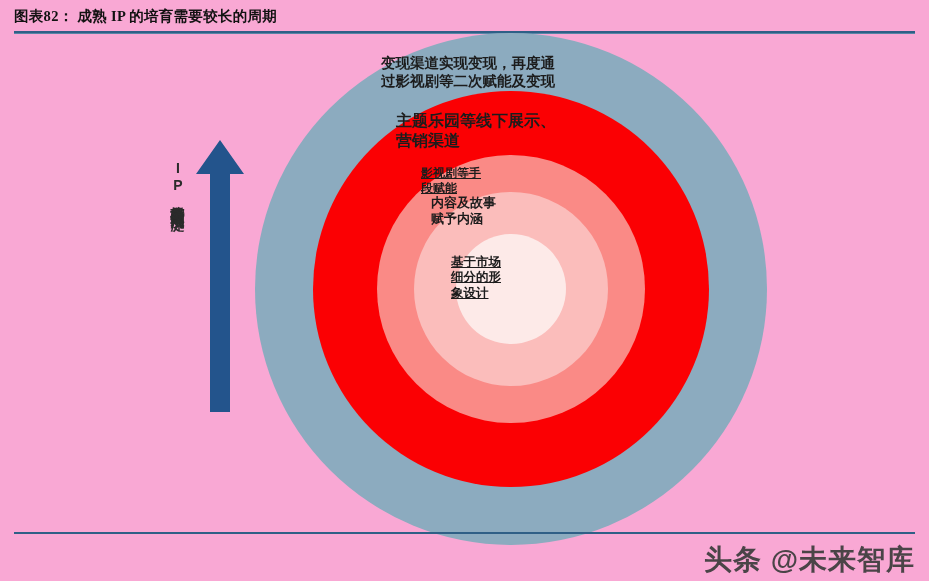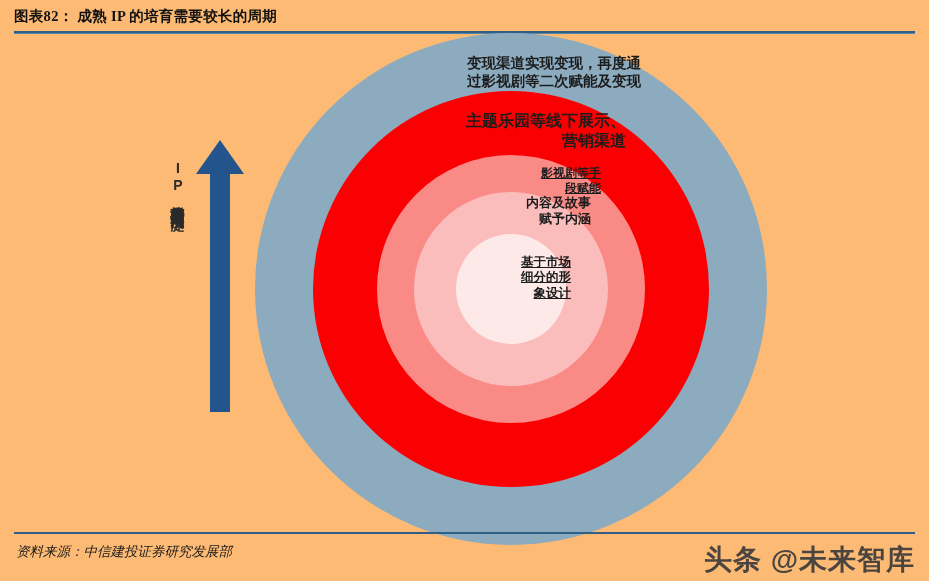--- a/index.html
+++ b/index.html
@@ -10,21 +10,21 @@
     background: #ffffff;
     font-family: "Liberation Sans", "DejaVu Sans", sans-serif;
     overflow: hidden;
     position: relative;
   }
 
   #page {
     position: relative;
     width: 929px;
     height: 581px;
-    background: #fdba74;
+    background: #f9a8d4;
   }
 
   
   .header {
     position: absolute;
     left: 0; top: 0;
     width: 929px;
     height: 33px;
     display: flex;
     align-items: center;
@@ -117,21 +117,21 @@
   .ring-1 { width: 512px; height: 512px; }
   .ring-2 { width: 396px; height: 396px; }
   .ring-3 { width: 268px; height: 268px; }
   .ring-4 { width: 194px; height: 194px; }
   .ring-5 { width: 110px; height: 110px; }
 
   .ring-label {
     position: absolute;
     left: 50%;
     transform: translateX(-50%);
-    text-align: right;
+    text-align: left;
     font-weight: bold;
     color: #1c1c1c;
     line-height: 1.22;
     white-space: pre-line;
     pointer-events: none;
   }
   .label-1 { top: 22px;  font-size: 14.5px; width: 260px; }
   .label-2 { top: 78px;  font-size: 16px;   width: 230px; }
   .label-3 { top: 133px; font-size: 12px; width: 180px; text-decoration: underline; }
   .label-4 { top: 162px; font-size: 13px;   width: 160px; }
@@ -170,16 +170,15 @@
     <div class="ring-label label-3">影视剧等手
 段赋能</div>
     <div class="ring-label label-4">内容及故事
 赋予内涵</div>
     <div class="ring-label label-5">基于市场
 细分的形
 象设计</div>
   </div>
 
   <div class="footer-rule"></div>
-  <div class="source-note">资料来源：中信建投证券研究发展部</div>
   <div class="watermark">头条 @未来智库</div>
 
 </div>
 
 </body></html>

